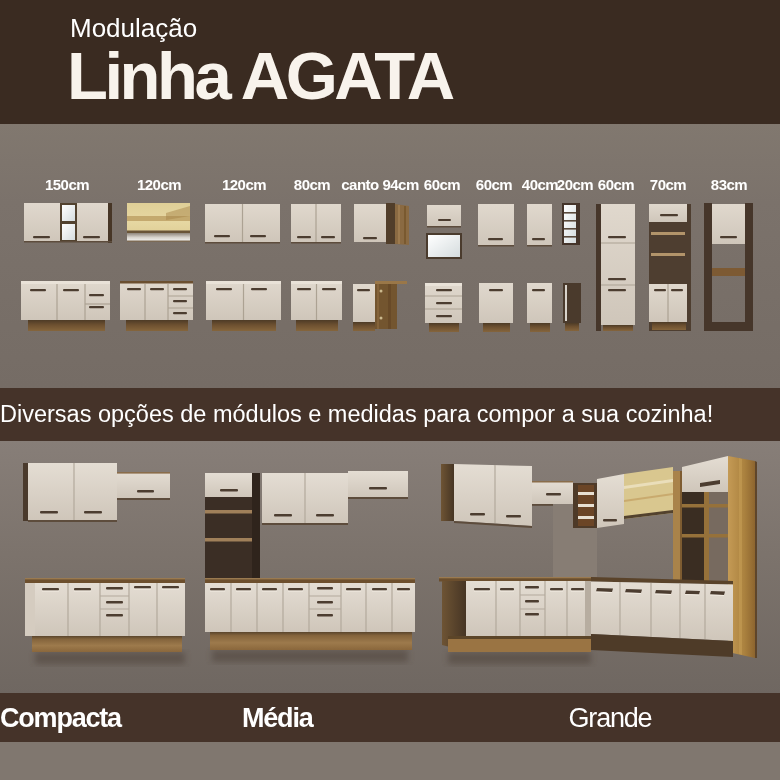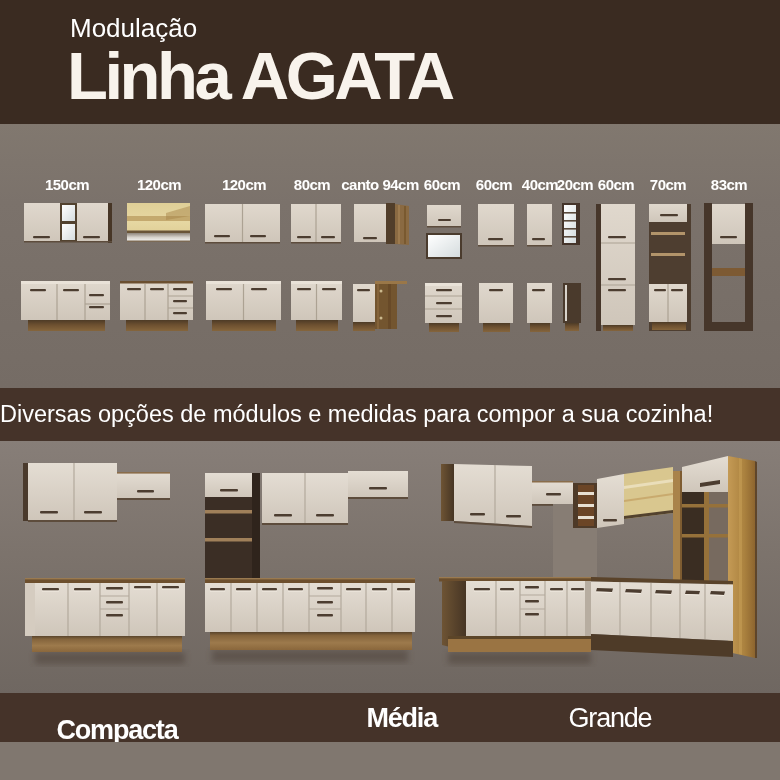--- a/index.html
+++ b/index.html
@@ -499,21 +499,21 @@
       <path d="M686 590.5 L700 591.1 L699 594.5 L685 593.9 Z" fill="#4c3d30"></path>
       <path d="M685 593.9 L699 594.5 L699 595.5 L685 594.9 Z" fill="#f0eae0"></path>
       <path d="M711 591 L725 591.6 L724 595 L710 594.4 Z" fill="#4c3d30"></path>
       <path d="M710 594.4 L724 595 L724 596 L710 595.4 Z" fill="#f0eae0"></path>
       <path d="M591 634 L733 641 L733 657 L591 650 Z" fill="#4e3b28"></path>
     </g>
   </svg>
 
   <div class="abs" style="left:0;top:693px;width:780px;height:49px;background:#453329;"></div>
 
-  <div class="abs" style="left:0;top:703px;width:234px;text-align:center;font-size:27px;font-weight:bold;letter-spacing:-1.2px;color:#ffffff;margin-top:12px;">Compacta</div>
-
-  <div class="abs" style="left:242px;top:703px;width:195px;text-align:right;font-size:27px;font-weight:bold;letter-spacing:-1.2px;color:#ffffff;">Média</div>
+  <div class="abs" style="left:0;top:703px;width:234px;font-size:27px;font-weight:bold;letter-spacing:-1.2px;color:#ffffff;">Compacta</div>
+
+  <div class="abs" style="left:242px;top:703px;width:195px;text-align:left;font-size:27px;font-weight:bold;letter-spacing:-1.2px;color:#ffffff;">Média</div>
 
   <div class="abs" style="left:0;top:742px;width:780px;height:38px;background:#80776f;"></div>
 
   <div class="abs" style="left:500px;top:703px;width:220px;text-align:center;font-size:27px;font-weight:normal;letter-spacing:-1.2px;color:#ffffff;">Grande</div>
 
 </div>
 
 </body></html>

